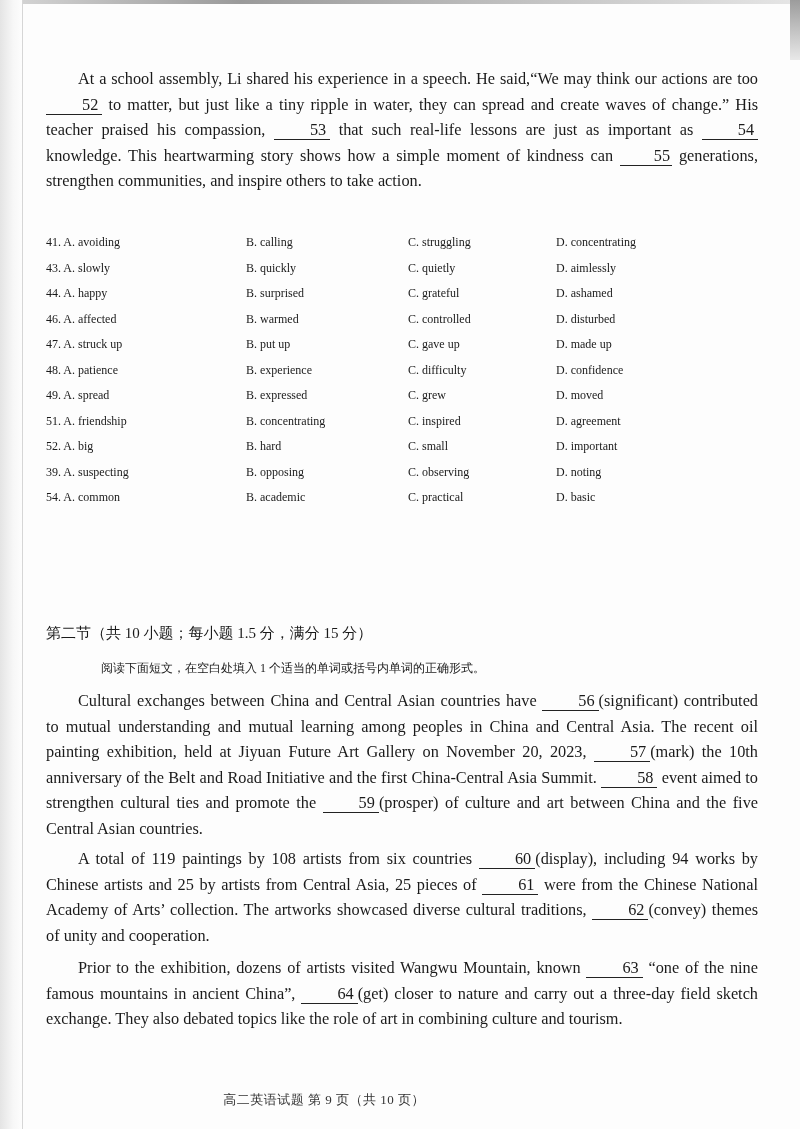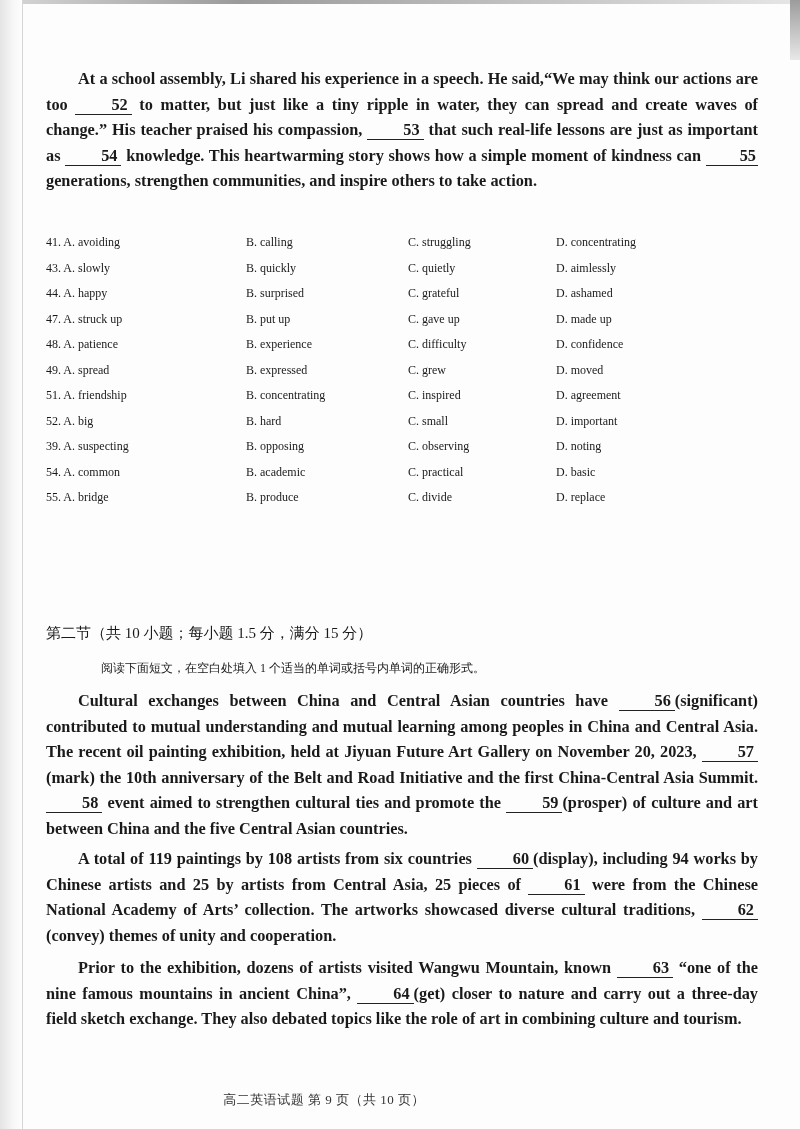--- a/index.html
+++ b/index.html
@@ -21,21 +21,21 @@
     .scan-right {
       position: absolute; right: 0; top: 0; width: 10px; height: 60px;
       background: linear-gradient(to bottom, #9c9c9c, #e8e8e8);
     }
     .page { position: absolute; left: 46px; top: 0; width: 712px; }
     .para {
       position: absolute; left: 0; width: 712px;
       font-size: 16.3px; line-height: 25.5px; text-align: justify;
       text-align-last: left;
     }
-    .indent { text-indent: 32px; font-weight: bold; }
+    .indent { text-indent: 32px; }
     .blank {
       display: inline-block; border-bottom: 1px solid #222;
       text-align: center; line-height: 18px; padding: 0 4px; min-width: 30px;
     }
     .opts { position: absolute; left: 0; top: 235px; width: 712px; }
     .opt-row { position: relative; height: 25.5px; font-size: 12px; }
     .opt-row span { position: absolute; top: 0; white-space: nowrap; }
     .c-a { left: 0; } .c-b { left: 200px; } .c-c { left: 362px; } .c-d { left: 510px; }
     .section-title { position: absolute; left: 0; top: 624px; font-size: 15px; }
     .instruction { position: absolute; left: 20px; top: 660px; font-size: 12px; margin-left: 35px; }
@@ -68,20 +68,26 @@
         <span class="c-c">C. quietly</span>
         <span class="c-d">D. aimlessly</span>
       </div>
     <div class="opt-row">
         <span class="c-a">44. A. happy</span>
         <span class="c-b">B. surprised</span>
         <span class="c-c">C. grateful</span>
         <span class="c-d">D. ashamed</span>
       </div>
     <div class="opt-row">
+        <span class="c-a">46. A. affected</span>
+        <span class="c-b">B. warmed</span>
+        <span class="c-c">C. controlled</span>
+        <span class="c-d">D. disturbed</span>
+      </div>
+    <div class="opt-row">
         <span class="c-a">47. A. struck up</span>
         <span class="c-b">B. put up</span>
         <span class="c-c">C. gave up</span>
         <span class="c-d">D. made up</span>
       </div>
     <div class="opt-row">
         <span class="c-a">48. A. patience</span>
         <span class="c-b">B. experience</span>
         <span class="c-c">C. difficulty</span>
         <span class="c-d">D. confidence</span>
@@ -109,26 +115,20 @@
         <span class="c-b">B. opposing</span>
         <span class="c-c">C. observing</span>
         <span class="c-d">D. noting</span>
       </div>
     <div class="opt-row">
         <span class="c-a">54. A. common</span>
         <span class="c-b">B. academic</span>
         <span class="c-c">C. practical</span>
         <span class="c-d">D. basic</span>
       </div>
-    <div class="opt-row">
-        <span class="c-a">55. A. bridge</span>
-        <span class="c-b">B. produce</span>
-        <span class="c-c">C. divide</span>
-        <span class="c-d">D. replace</span>
-      </div>
   </div>
 
   <div class="section-title">第二节（共 10 小题；每小题 1.5 分，满分 15 分）</div>
   <div class="instruction">阅读下面短文，在空白处填入 1 个适当的单词或括号内单词的正确形式。</div>
 
   <p class="para indent" style="top:688px; margin:0;"><span>Cultural exchanges between China and Central Asian countries have </span><span class="blank">56</span><span>(significant) contributed to mutual understanding and mutual learning among peoples in China and Central Asia. The recent oil painting exhibition, held at Jiyuan Future Art Gallery on November 20, 2023, </span><span class="blank">57</span><span>(mark) the 10th anniversary of the Belt and Road Initiative and the first China-Central Asia Summit. </span><span class="blank">58</span><span> event aimed to strengthen cultural ties and promote the </span><span class="blank">59</span><span>(prosper) of culture and art between China and the five Central Asian countries.</span></p>
 
   <p class="para indent" style="top:846px; margin:0;"><span>A total of 119 paintings by 108 artists from six countries </span><span class="blank">60</span><span>(display), including 94 works by Chinese artists and 25 by artists from Central Asia, 25 pieces of </span><span class="blank">61</span><span> were from the Chinese National Academy of Arts’ collection. The artworks showcased diverse cultural traditions, </span><span class="blank">62</span><span>(convey) themes of unity and cooperation.</span></p>
 
   <p class="para indent" style="top:955px; margin:0;"><span>Prior to the exhibition, dozens of artists visited Wangwu Mountain, known </span><span class="blank">63</span><span> “one of the nine famous mountains in ancient China”, </span><span class="blank">64</span><span>(get) closer to nature and carry out a three-day field sketch exchange. They also debated topics like the role of art in combining culture and tourism.</span></p>

